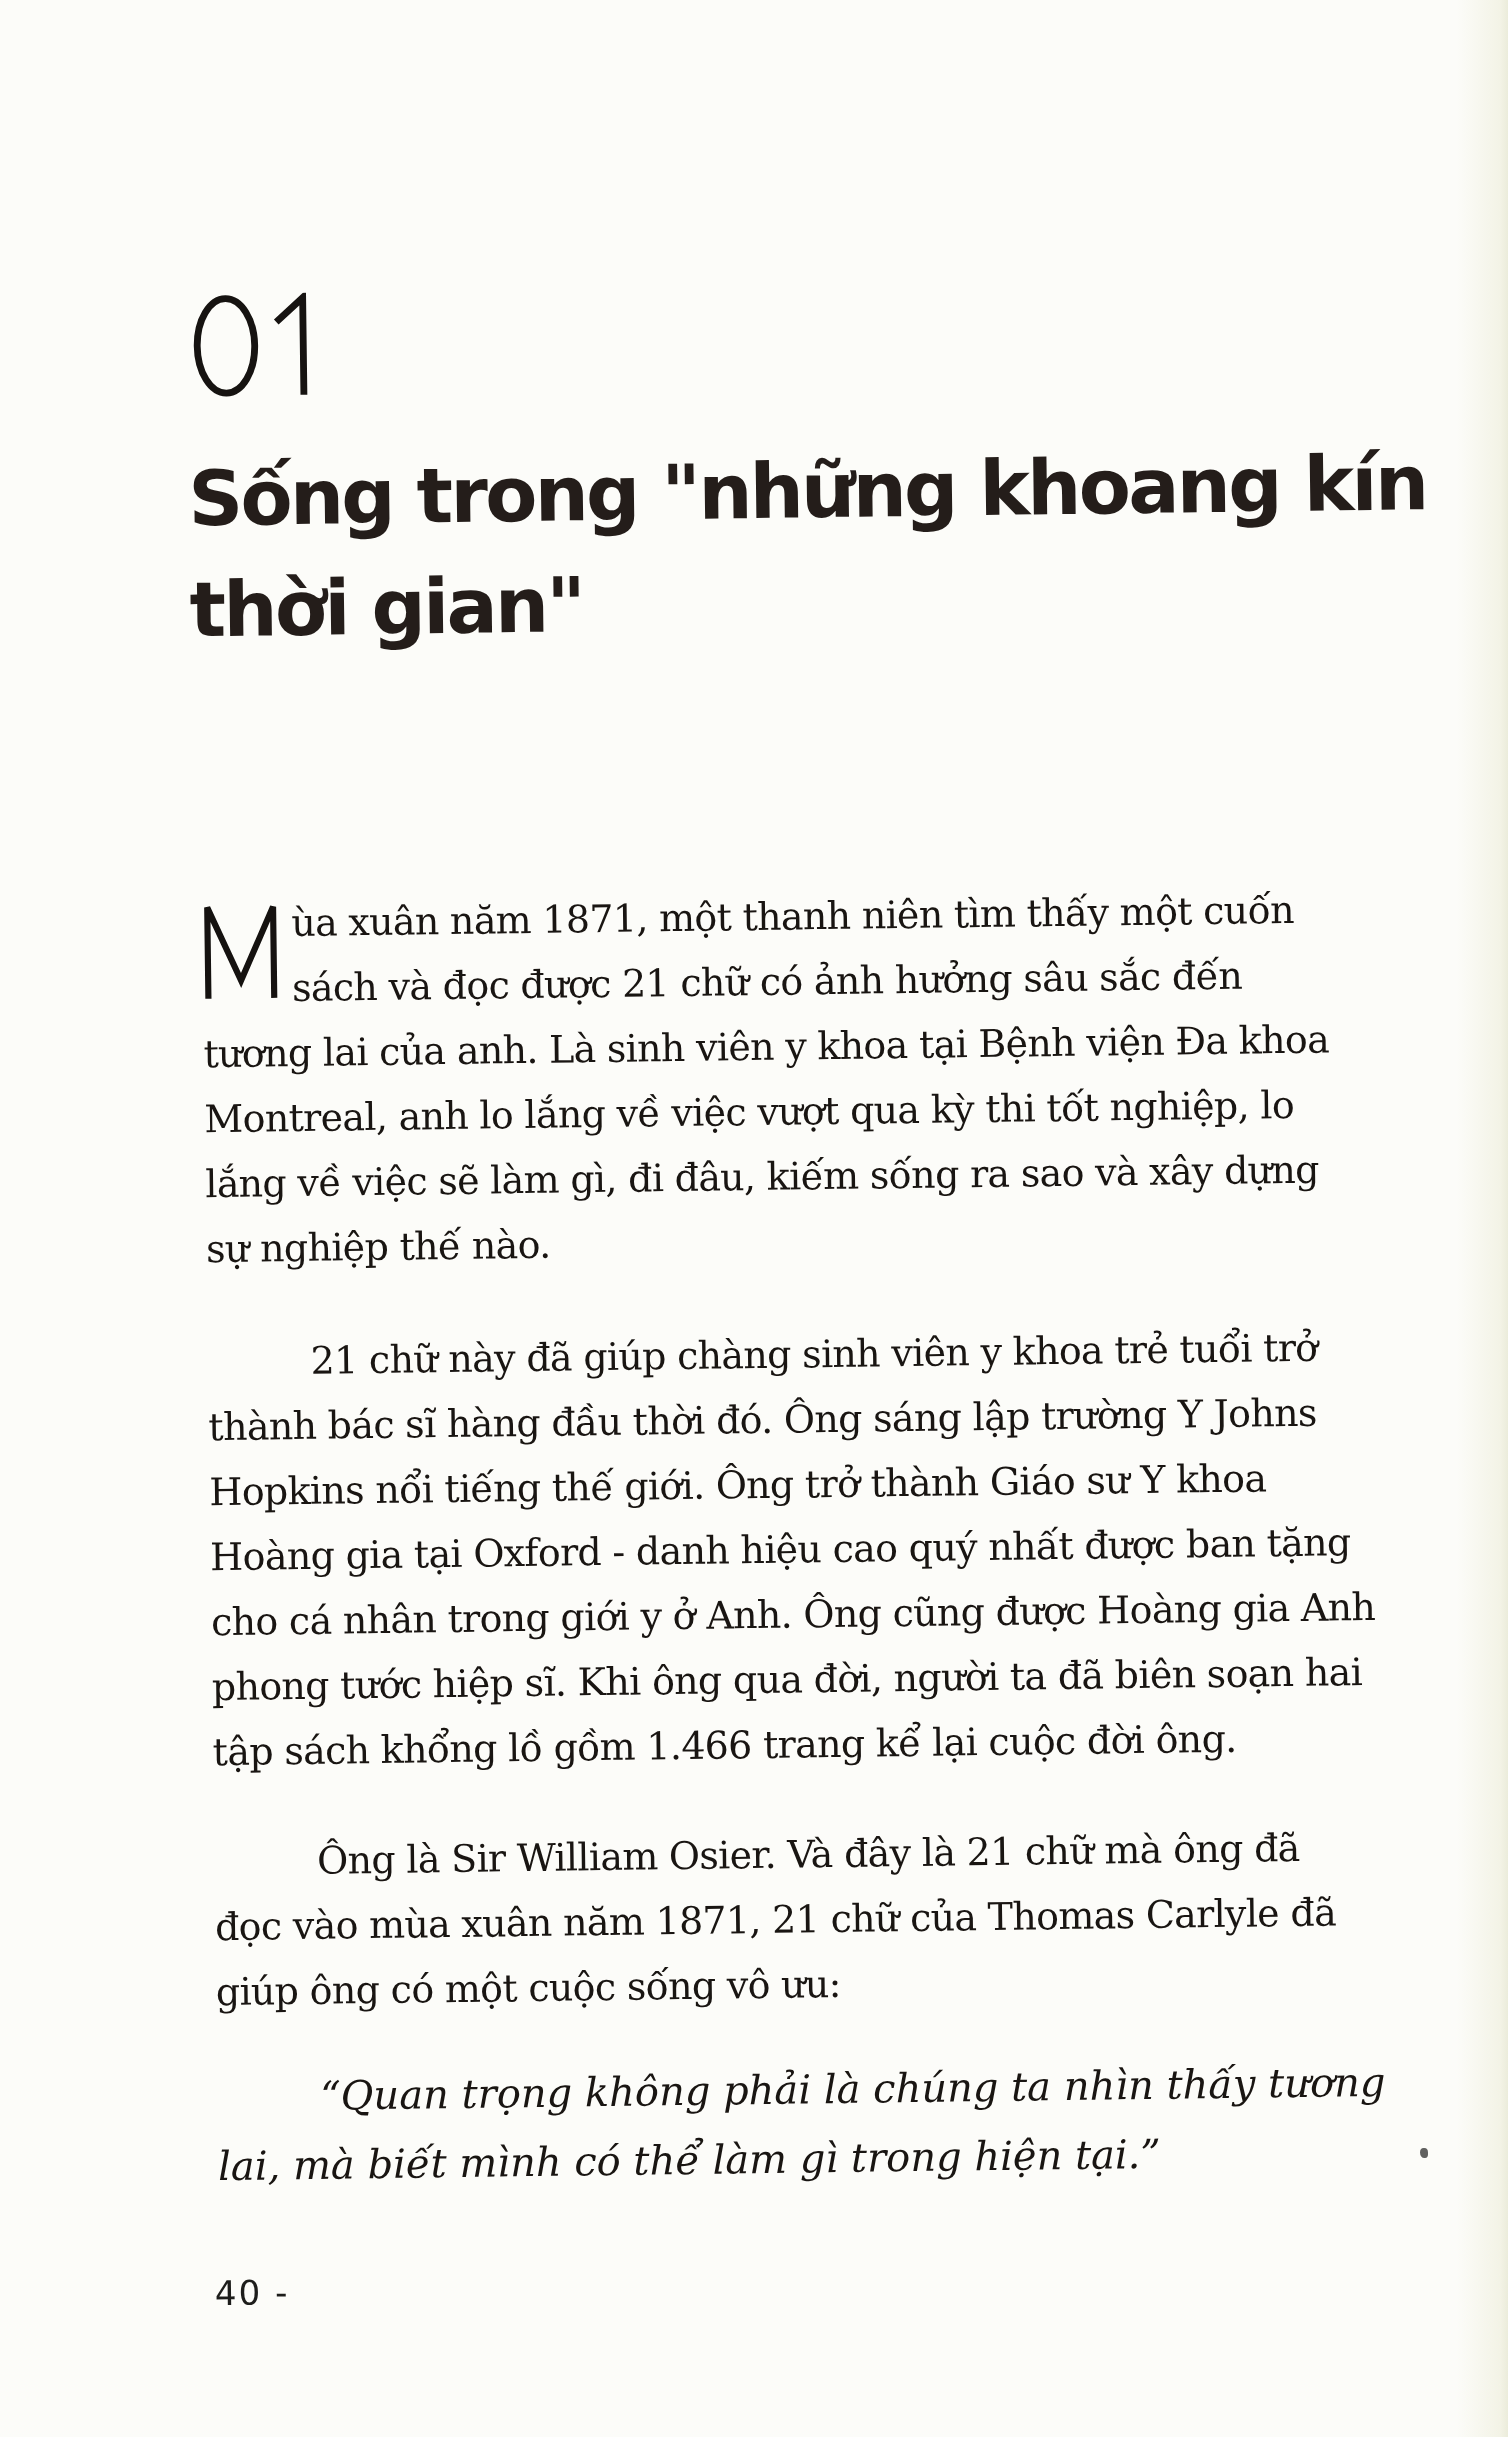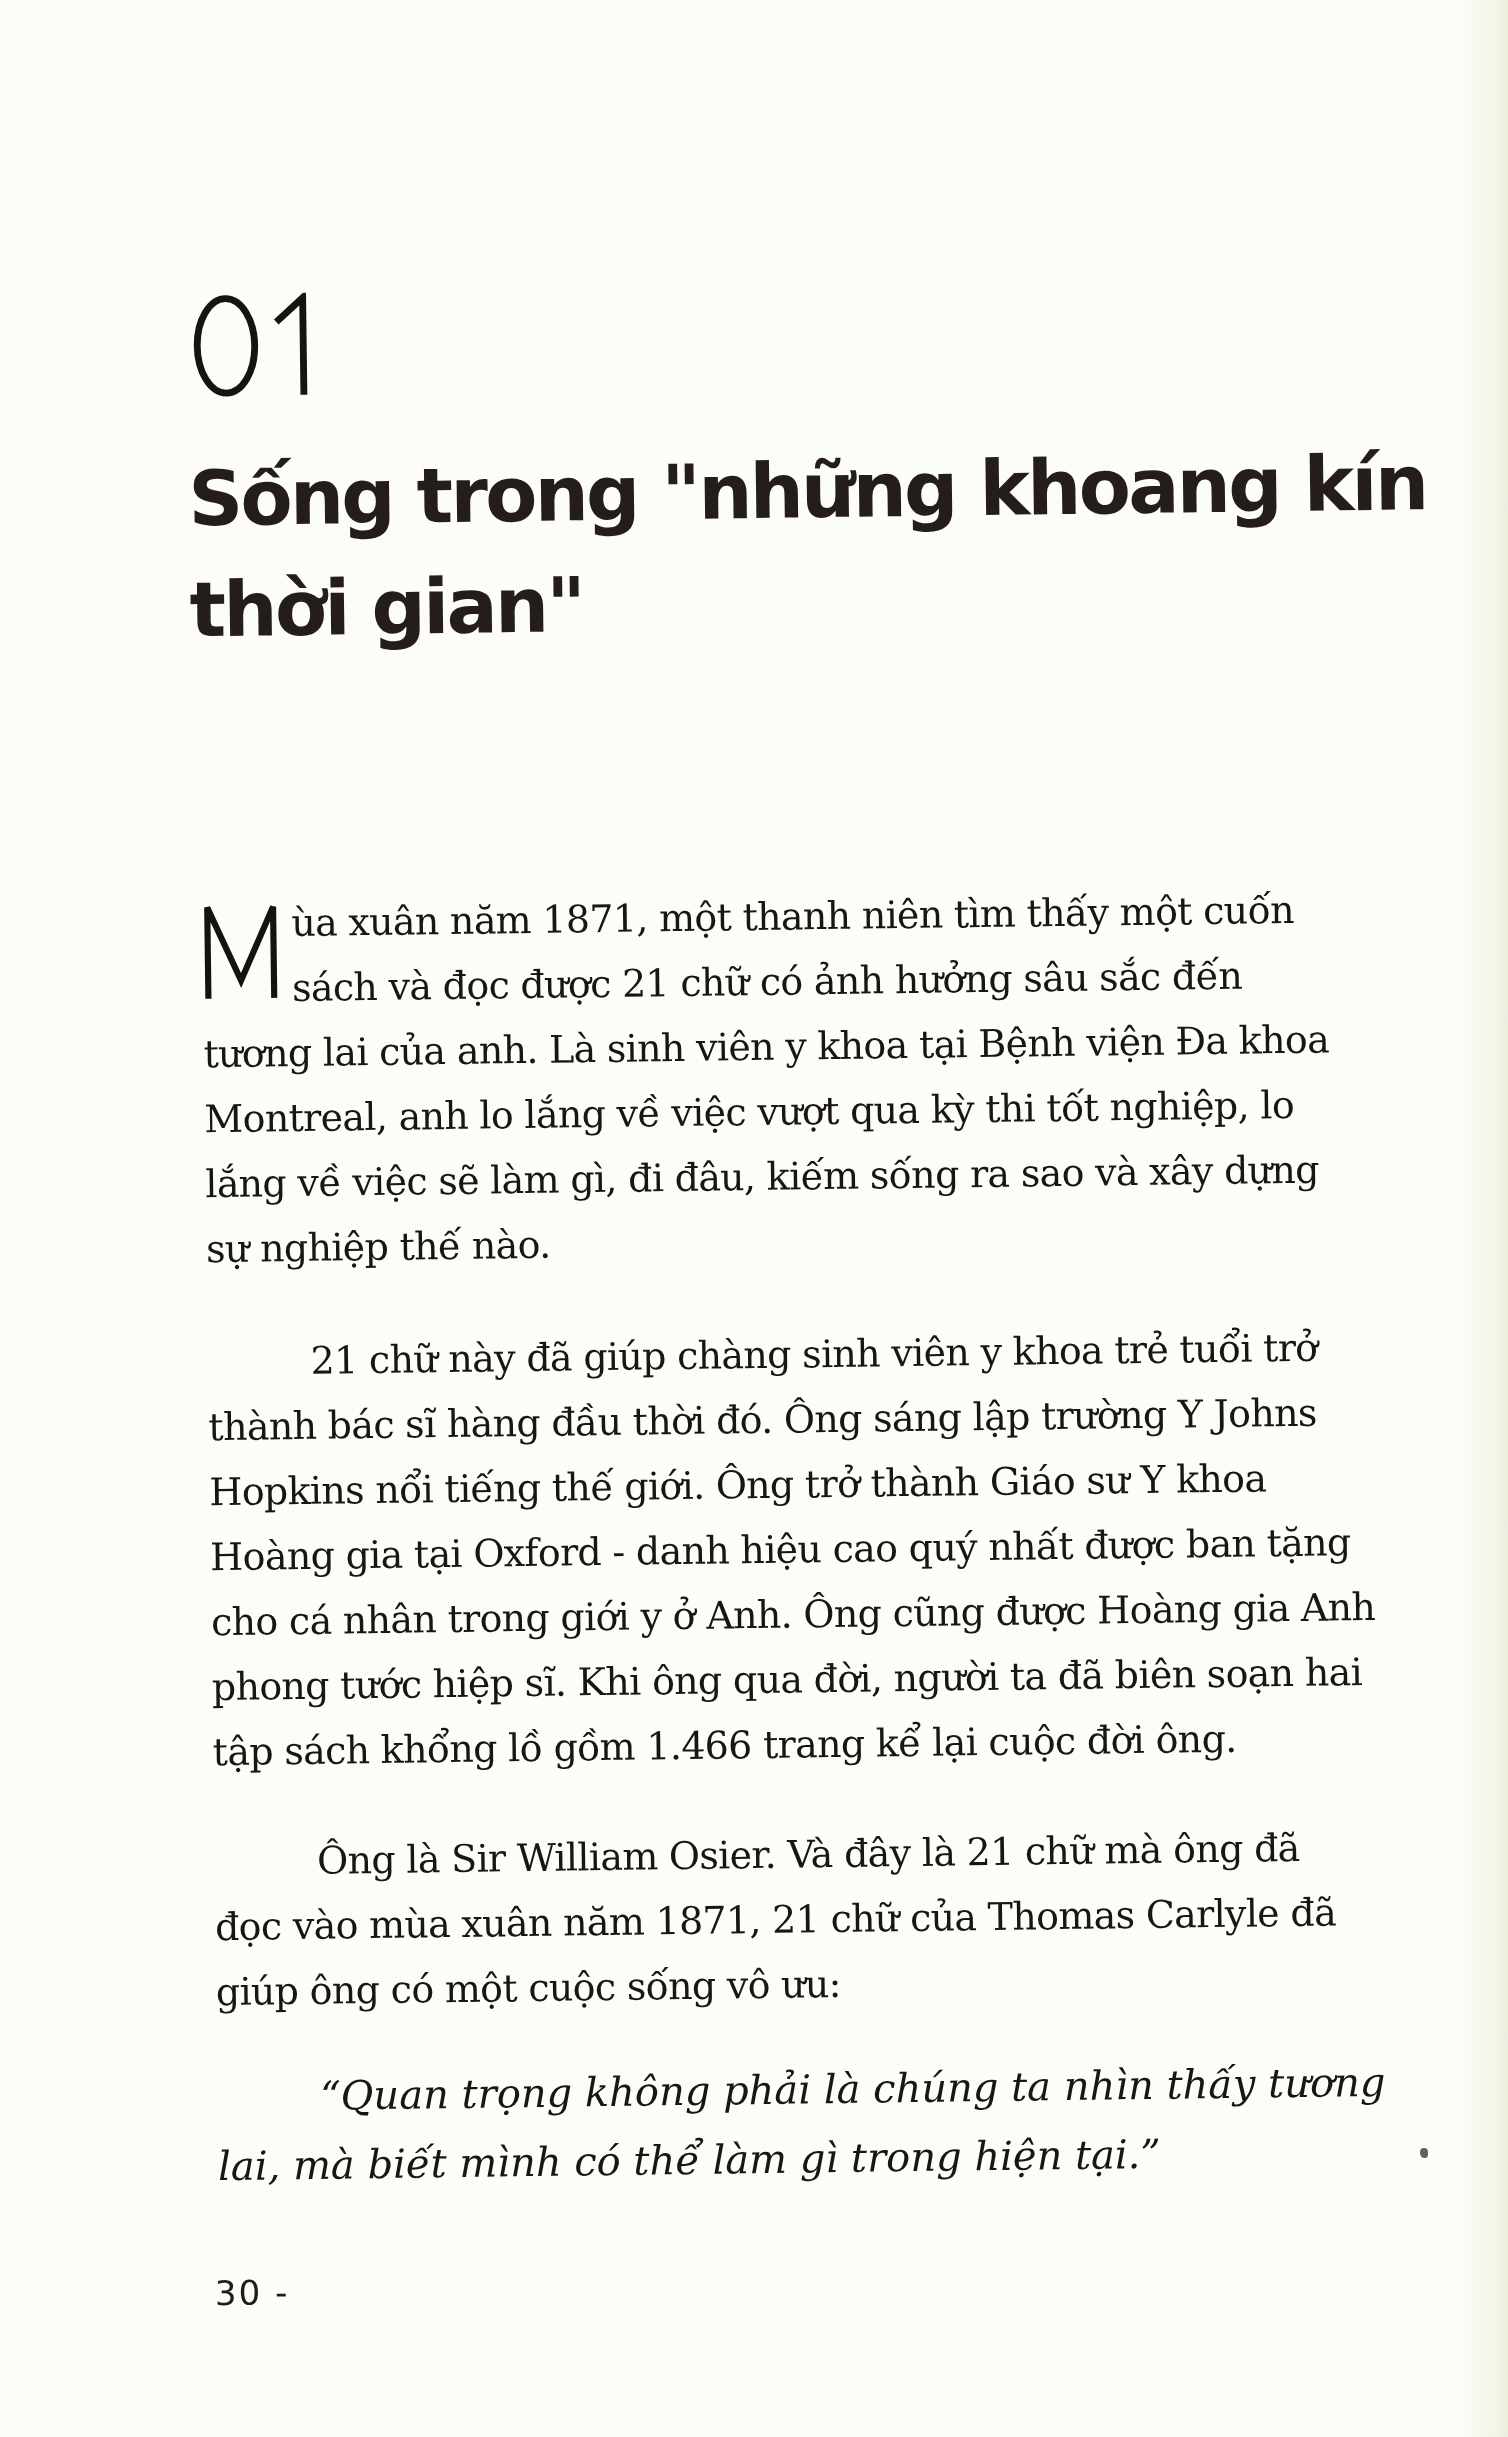--- a/index.html
+++ b/index.html
@@ -159,19 +159,19 @@
         <div class="line">giúp ông có một cuộc sống vô ưu:</div>
       </div>
 
       <div class="para pull-quote">
         <div class="line indent">“Quan trọng không phải là chúng ta nhìn thấy tương</div>
         <div class="line">lai, mà biết mình có thể làm gì trong hiện tại.”</div>
       </div>
 
     </div>
 
-    <div class="page-number">30 -</div>
+    <div class="page-number">40 -</div>
 
   </div>
 
   <div class="speck"></div>
 </div>
 
 
 </body></html>

